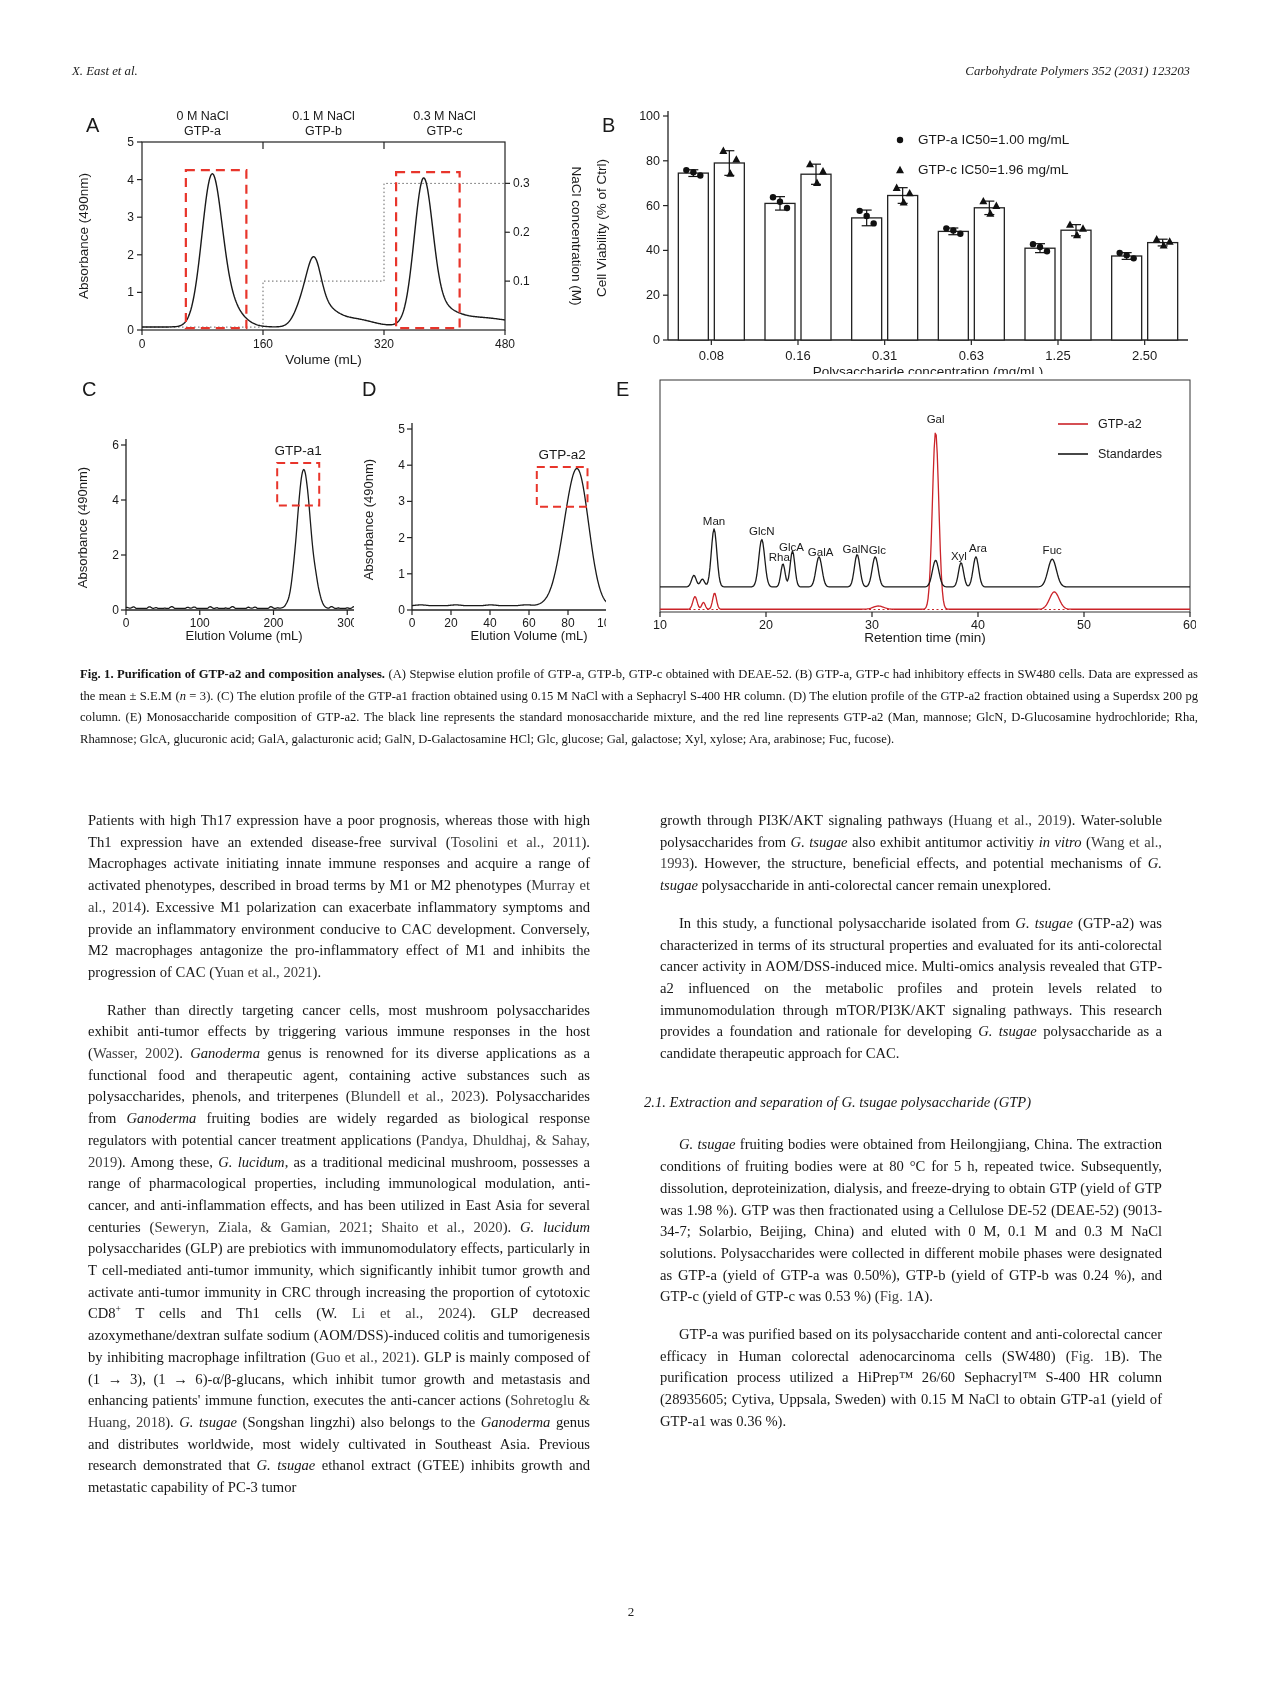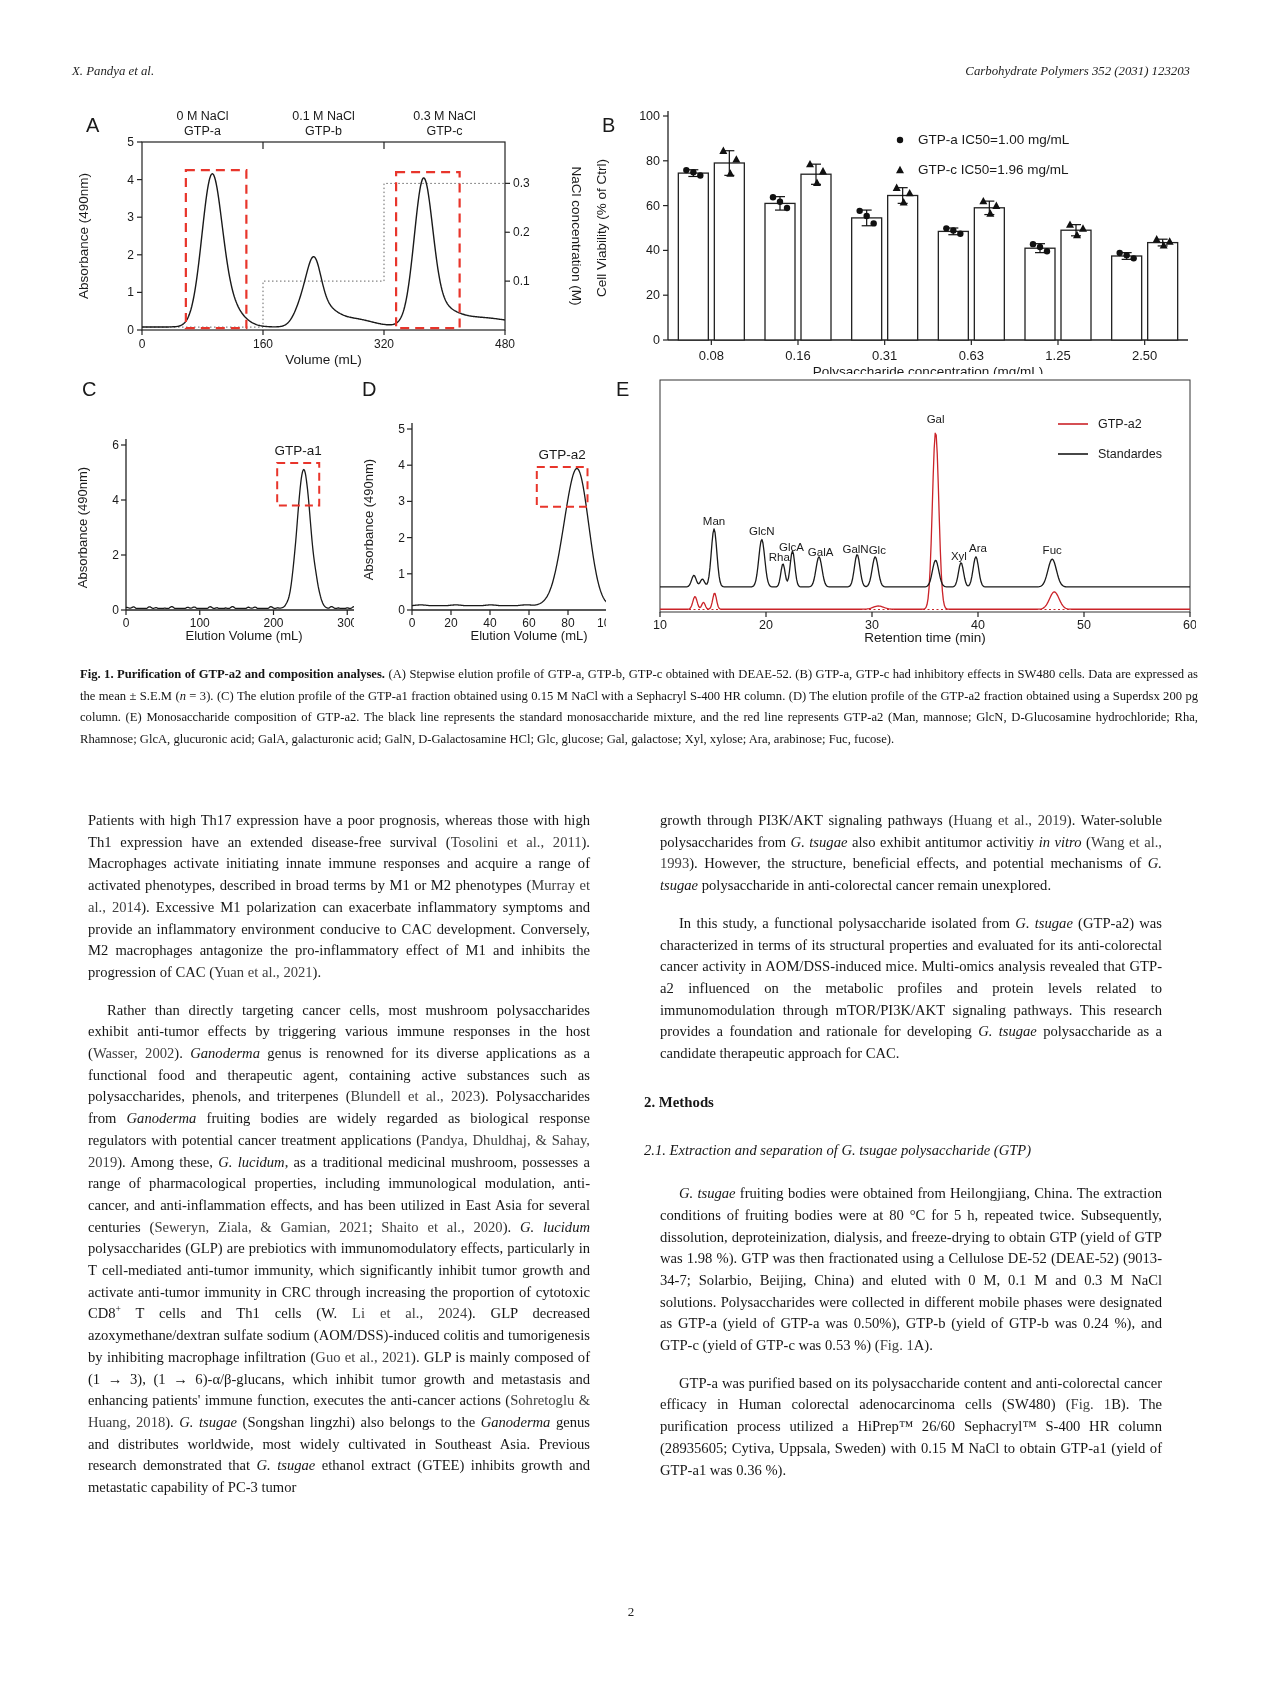--- a/index.html
+++ b/index.html
@@ -28,21 +28,21 @@
   sup{font-size:9.5px;line-height:0}
   .h2{font-weight:bold;font-size:14.8px;margin:27px 0 21px}
   .h3{font-style:italic;font-size:14.6px;margin:27px 0 21px}
   .pageno{position:absolute;top:1604px;left:0;width:100%;text-align:center;font-size:13px;color:#222}
 </style>
 </head>
 <body>
 
 <div class="page">
   <div class="header">
-    <span>X. Pandya et al.</span>
+    <span>X. East et al.</span>
     <span>Carbohydrate Polymers 352 (2031) 123203</span>
   </div>
 
   <div class="figure">
     <svg id="panelA" width="512" height="262">
         <rect x="68" y="36" width="363" height="188" fill="none" stroke="#222" stroke-width="1.2"></rect>
         <line x1="63" y1="224" x2="68" y2="224" stroke="#222" stroke-width="1.2"></line>
         <text x="60" y="228" font-size="12" text-anchor="end">0</text>
         <line x1="63" y1="186.4" x2="68" y2="186.4" stroke="#222" stroke-width="1.2"></line>
         <text x="60" y="190.4" font-size="12" text-anchor="end">1</text>
@@ -305,20 +305,19 @@
 
   <div class="caption" id="fig-caption"><span class="bold">Fig. 1. Purification of GTP-a2 and composition analyses.</span><span> (A) Stepwise elution profile of GTP-a, GTP-b, GTP-c obtained with DEAE-52. (B) GTP-a, GTP-c had inhibitory effects in SW480 cells. Data are expressed as the mean ± S.E.M (</span><span class="it">n</span><span> = 3). (C) The elution profile of the GTP-a1 fraction obtained using 0.15 M NaCl with a Sephacryl S-400 HR column. (D) The elution profile of the GTP-a2 fraction obtained using a Superdsx 200 pg column. (E) Monosaccharide composition of GTP-a2. The black line represents the standard monosaccharide mixture, and the red line represents GTP-a2 (Man, mannose; GlcN, D-Glucosamine hydrochloride; Rha, Rhamnose; GlcA, glucuronic acid; GalA, galacturonic acid; GalN, D-Galactosamine HCl; Glc, glucose; Gal, galactose; Xyl, xylose; Ara, arabinose; Fuc, fucose).</span></div>
 
   <div class="col" id="col-left">
       <p class="para"><span>Patients with high Th17 expression have a poor prognosis, whereas those with high Th1 expression have an extended disease-free survival (</span><span class="cite">Tosolini et al., 2011</span><span>). Macrophages activate initiating innate immune responses and acquire a range of activated phenotypes, described in broad terms by M1 or M2 phenotypes (</span><span class="cite">Murray et al., 2014</span><span>). Excessive M1 polarization can exacerbate inflammatory symptoms and provide an inflammatory environment conducive to CAC development. Conversely, M2 macrophages antagonize the pro-inflammatory effect of M1 and inhibits the progression of CAC (</span><span class="cite">Yuan et al., 2021</span><span>).</span></p>
       <p class="para ind"><span>Rather than directly targeting cancer cells, most mushroom polysaccharides exhibit anti-tumor effects by triggering various immune responses in the host (</span><span class="cite">Wasser, 2002</span><span>). </span><span class="it">Ganoderma</span><span> genus is renowned for its diverse applications as a functional food and therapeutic agent, containing active substances such as polysaccharides, phenols, and triterpenes (</span><span class="cite">Blundell et al., 2023</span><span>). Polysaccharides from </span><span class="it">Ganoderma</span><span> fruiting bodies are widely regarded as biological response regulators with potential cancer treatment applications (</span><span class="cite">Pandya, Dhuldhaj, &amp; Sahay, 2019</span><span>). Among these, </span><span class="it">G. lucidum</span><span>, as a traditional medicinal mushroom, possesses a range of pharmacological properties, including immunological modulation, anti-cancer, and anti-inflammation effects, and has been utilized in East Asia for several centuries (</span><span class="cite">Seweryn, Ziala, &amp; Gamian, 2021</span><span>; </span><span class="cite">Shaito et al., 2020</span><span>). </span><span class="it">G. lucidum</span><span> polysaccharides (GLP) are prebiotics with immunomodulatory effects, particularly in T cell-mediated anti-tumor immunity, which significantly inhibit tumor growth and activate anti-tumor immunity in CRC through increasing the proportion of cytotoxic CD8</span><sup>+</sup><span> T cells and Th1 cells (W. </span><span class="cite">Li et al., 2024</span><span>). GLP decreased azoxymethane/dextran sulfate sodium (AOM/DSS)-induced colitis and tumorigenesis by inhibiting macrophage infiltration (</span><span class="cite">Guo et al., 2021</span><span>). GLP is mainly composed of (1 → 3), (1 → 6)-α/β-glucans, which inhibit tumor growth and metastasis and enhancing patients' immune function, executes the anti-cancer actions (</span><span class="cite">Sohretoglu &amp; Huang, 2018</span><span>). </span><span class="it">G. tsugae</span><span> (Songshan lingzhi) also belongs to the </span><span class="it">Ganoderma</span><span> genus and distributes worldwide, most widely cultivated in Southeast Asia. Previous research demonstrated that </span><span class="it">G. tsugae</span><span> ethanol extract (GTEE) inhibits growth and metastatic capability of PC-3 tumor</span></p>
     </div>
   <div class="col" id="col-right">
       <p class="para"><span>growth through PI3K/AKT signaling pathways (</span><span class="cite">Huang et al., 2019</span><span>). Water-soluble polysaccharides from </span><span class="it">G. tsugae</span><span> also exhibit antitumor activitiy </span><span class="it">in vitro</span><span> (</span><span class="cite">Wang et al., 1993</span><span>). However, the structure, beneficial effects, and potential mechanisms of </span><span class="it">G. tsugae</span><span> polysaccharide in anti-colorectal cancer remain unexplored.</span></p>
       <p class="para ind"><span>In this study, a functional polysaccharide isolated from </span><span class="it">G. tsugae</span><span> (GTP-a2) was characterized in terms of its structural properties and evaluated for its anti-colorectal cancer activity in AOM/DSS-induced mice. Multi-omics analysis revealed that GTP-a2 influenced on the metabolic profiles and protein levels related to immunomodulation through mTOR/PI3K/AKT signaling pathways. This research provides a foundation and rationale for developing </span><span class="it">G. tsugae</span><span> polysaccharide as a candidate therapeutic approach for CAC.</span></p>
-      <div class="h2">2. Methods</div>
       <div class="h3">2.1. Extraction and separation of G. tsugae polysaccharide (GTP)</div>
       <p class="para ind"><span class="it">G. tsugae</span><span> fruiting bodies were obtained from Heilongjiang, China. The extraction conditions of fruiting bodies were at 80 °C for 5 h, repeated twice. Subsequently, dissolution, deproteinization, dialysis, and freeze-drying to obtain GTP (yield of GTP was 1.98 %). GTP was then fractionated using a Cellulose DE-52 (DEAE-52) (9013-34-7; Solarbio, Beijing, China) and eluted with 0 M, 0.1 M and 0.3 M NaCl solutions. Polysaccharides were collected in different mobile phases were designated as GTP-a (yield of GTP-a was 0.50%), GTP-b (yield of GTP-b was 0.24 %), and GTP-c (yield of GTP-c was 0.53 %) (</span><span class="cite">Fig. 1</span><span>A).</span></p>
       <p class="para ind"><span>GTP-a was purified based on its polysaccharide content and anti-colorectal cancer efficacy in Human colorectal adenocarcinoma cells (SW480) (</span><span class="cite">Fig. 1</span><span>B). The purification process utilized a HiPrep™ 26/60 Sephacryl™ S-400 HR column (28935605; Cytiva, Uppsala, Sweden) with 0.15 M NaCl to obtain GTP-a1 (yield of GTP-a1 was 0.36 %).</span></p>
     </div>
 
   <div class="pageno">2</div>
 </div>
 
 </body></html>

